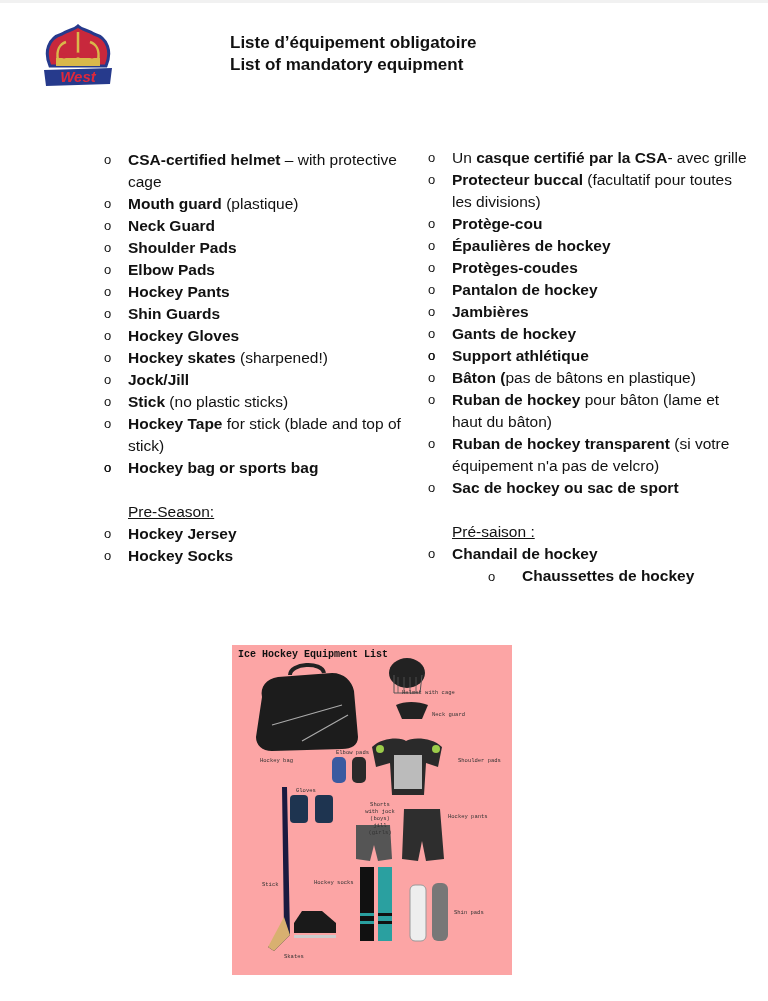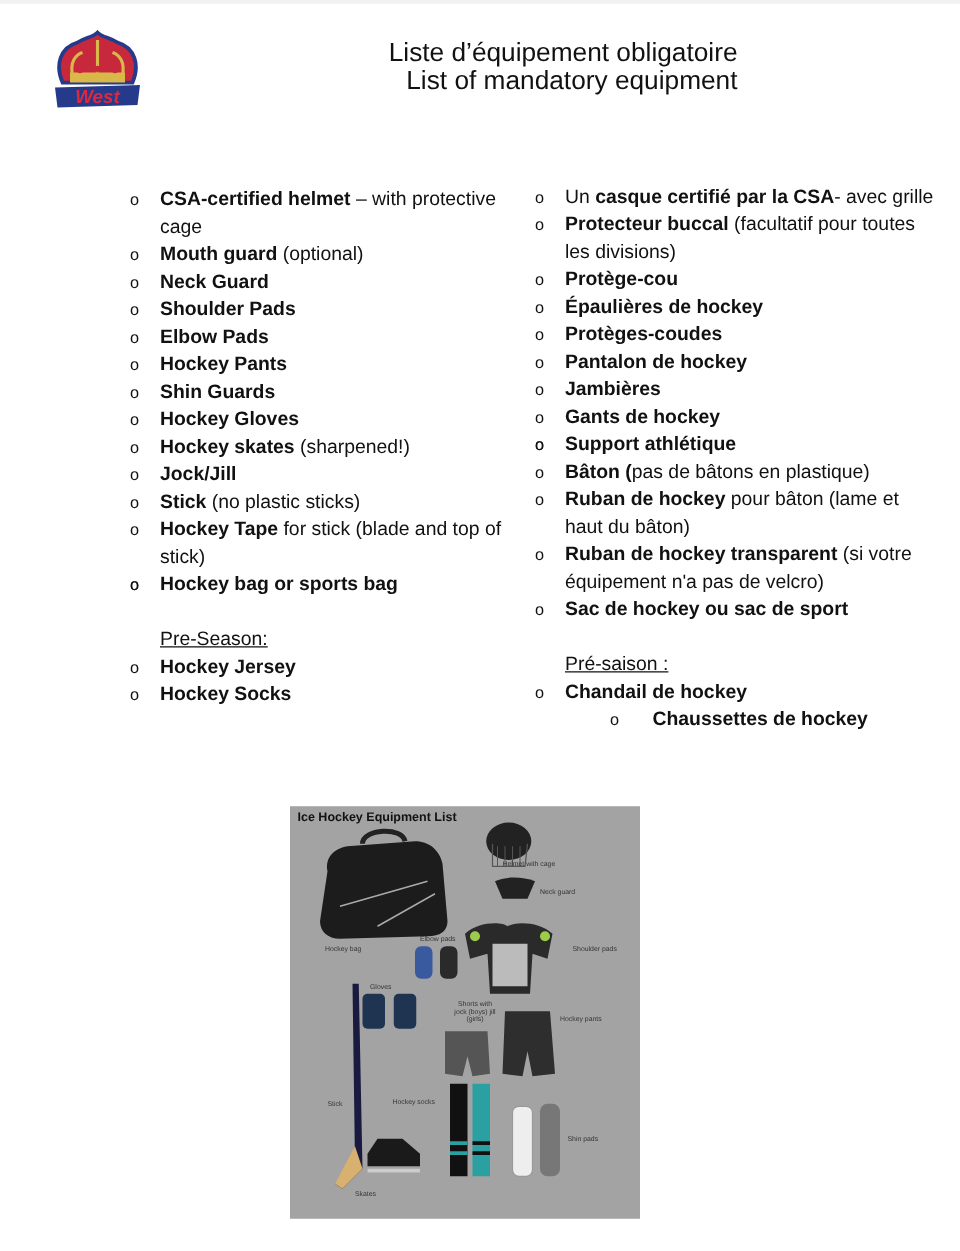--- a/index.html
+++ b/index.html
@@ -1,33 +1,33 @@
 <!DOCTYPE html>
 <html><head>
 <meta charset="utf-8">
 <style>
   html, body { margin: 0; padding: 0; background: #ffffff; }
   body { width: 768px; height: 1001px; position: relative; overflow: hidden;
          font-family: "Liberation Sans", "DejaVu Sans", sans-serif; color: #111; }
   .topline { position: absolute; left: 0; top: 0; width: 768px; height: 3px; background: #f1f1f1; }
   .logo { position: absolute; left: 38px; top: 24px; width: 80px; height: 70px; }
-  .title { position: absolute; left: 230px; top: 32px; width: 360px; text-align: right;
-           font-weight: normal; font-size: 21px; line-height: 22px; }
+  .title { position: absolute; left: 230px; top: 32px; width: 360px; text-align: left;
+           font-weight: bold; font-size: 17px; line-height: 22px; }
   .col { position: absolute; font-size: 15.5px; line-height: 22px; }
   .col-en { left: 104px; top: 149px; width: 300px; }
   .col-fr { left: 428px; top: 147px; width: 320px; }
   ul { list-style: none; margin: 0; padding: 0; }
   li { position: relative; padding-left: 24px; }
   li .bullet { position: absolute; left: 0; top: 0; font-size: 13px; width: 16px; text-align: left; }
   .b { font-weight: bold; }
   .gap { height: 22px; }
   .section { padding-left: 24px; text-decoration: underline; }
   .odd-item { padding-left: 0; margin-left: 60px; }
   .odd-item .bullet { position: static; display: inline-block; width: 34px; }
-  .figure { position: absolute; left: 232px; top: 645px; width: 280px; height: 330px; background: #a3a3a3; }
+  .figure { position: absolute; left: 232px; top: 645px; width: 280px; height: 330px; background: #fca5a5; font-family: Liberation Mono, monospace; }
   .fig-title { position: absolute; left: 6px; top: 4px; font-weight: bold; font-size: 10px; }
   .lbl { position: absolute; font-size: 5.5px; color: #333; }
 </style>
 </head>
 <body>
 
 <div class="topline"></div>
 
 <div class="logo">
   <svg width="80" height="70" viewBox="0 0 80 70">
@@ -43,21 +43,21 @@
 </div>
 
 <div class="title">
   <div>Liste d’équipement obligatoire</div>
   <div>List of mandatory equipment</div>
 </div>
 
 <div class="col col-en">
   <ul id="en-list">
       <li><span class="bullet">o</span><span><span class="b">CSA-certified helmet</span><span> – with protective cage</span></span></li>
-      <li><span class="bullet">o</span><span><span class="b">Mouth guard</span><span> (optional)</span></span></li>
+      <li><span class="bullet">o</span><span><span class="b">Mouth guard</span><span> (plastique)</span></span></li>
       <li><span class="bullet">o</span><span><span class="b">Neck Guard</span><span></span></span></li>
       <li><span class="bullet">o</span><span><span class="b">Shoulder Pads</span><span></span></span></li>
       <li><span class="bullet">o</span><span><span class="b">Elbow Pads</span><span></span></span></li>
       <li><span class="bullet">o</span><span><span class="b">Hockey Pants</span><span></span></span></li>
       <li><span class="bullet">o</span><span><span class="b">Shin Guards</span><span></span></span></li>
       <li><span class="bullet">o</span><span><span class="b">Hockey Gloves</span><span></span></span></li>
       <li><span class="bullet">o</span><span><span class="b">Hockey skates</span><span> (sharpened!)</span></span></li>
       <li><span class="bullet">o</span><span><span class="b">Jock/Jill</span><span></span></span></li>
       <li><span class="bullet">o</span><span><span class="b">Stick</span><span> (no plastic sticks)</span></span></li>
       <li><span class="bullet">o</span><span><span class="b">Hockey Tape</span><span> for stick (blade and top of stick)</span></span></li>

